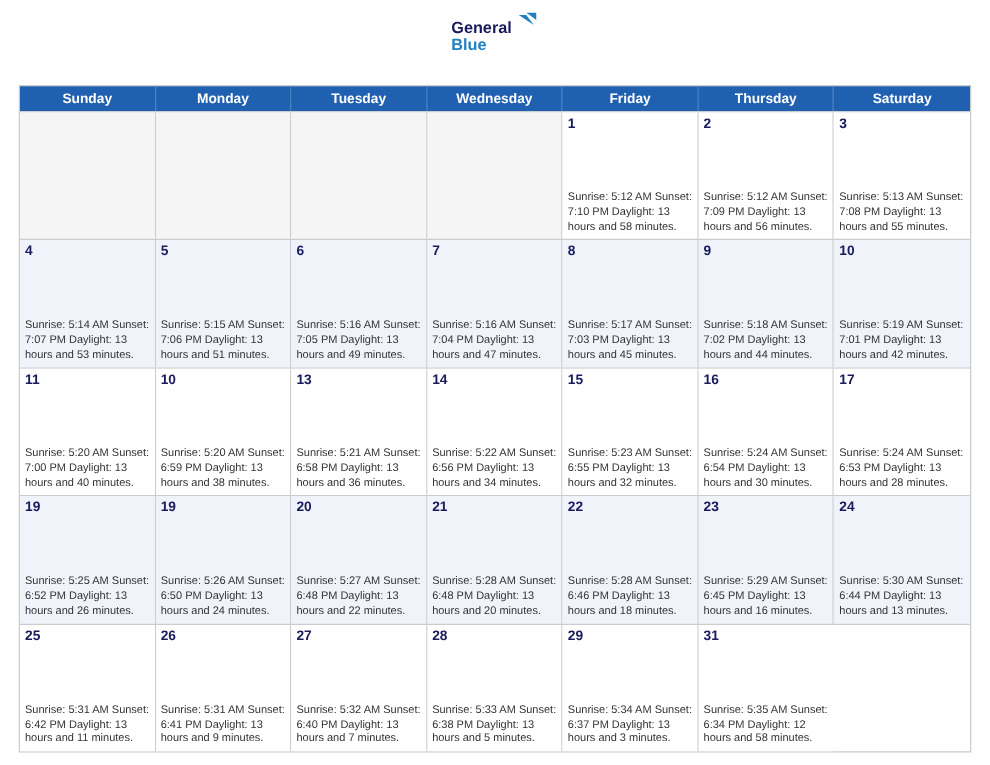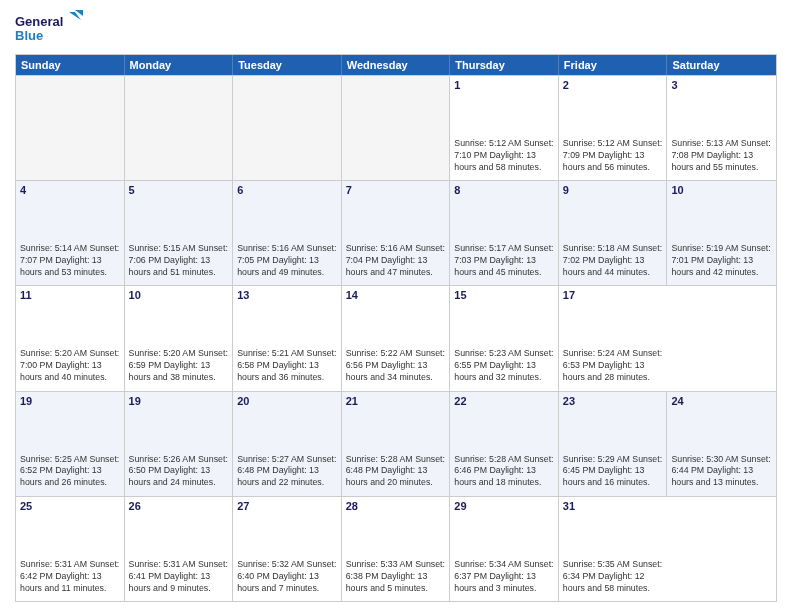--- a/index.html
+++ b/index.html
@@ -12,23 +12,23 @@
     }
     .page {
       width: 792px;
       height: 612px;
       padding: 10px 15px;
       display: flex;
       flex-direction: column;
     }
     .header {
       display: flex;
-      justify-content: flex-start;
+      justify-content: center;
       align-items: flex-start;
-      margin-bottom: 6px;
+      margin-bottom: 20px;
     }
     .logo {
       display: flex;
       align-items: center;
       gap: 0px;
     }
     .title-block {
       text-align: right;
     }
     .main-title {
@@ -51,21 +51,21 @@
     .cal-header-row {
       display: grid;
       grid-template-columns: repeat(7, 1fr);
       background: #2060b0;
     }
     .cal-header-cell {
       color: #fff;
       font-size: 11px;
       font-weight: bold;
       padding: 4px 5px;
-      text-align: left;
+      text-align: center;
       border-right: 1px solid #4a80c0;
     }
     .cal-header-cell:last-child {
       border-right: none;
     }
     .cal-body {
       flex: 1;
       display: flex;
       flex-direction: column;
     }
@@ -124,22 +124,22 @@
       <div class="subtitle"></div>
     </div>
   </div>
 
   <div class="calendar">
     <div class="cal-header-row">
     <div class="cal-header-cell">Sunday</div>
         <div class="cal-header-cell">Monday</div>
         <div class="cal-header-cell">Tuesday</div>
         <div class="cal-header-cell">Wednesday</div>
+        <div class="cal-header-cell">Friday</div>
         <div class="cal-header-cell">Thursday</div>
-        <div class="cal-header-cell">Friday</div>
         <div class="cal-header-cell">Saturday</div>
       </div>
     <div class="cal-body">
     <div class="cal-week">
           <div class="cal-cell empty"></div>
           <div class="cal-cell empty"></div>
           <div class="cal-cell empty"></div>
           <div class="cal-cell empty"></div>
           <div class="cal-cell">
             <div class="day-num">1</div>
@@ -244,20 +244,27 @@
 and 34 minutes.</div>
           </div>
           <div class="cal-cell">
             <div class="day-num">15</div>
             <div class="day-info">Sunrise: 5:23 AM
 Sunset: 6:55 PM
 Daylight: 13 hours
 and 32 minutes.</div>
           </div>
           <div class="cal-cell">
+            <div class="day-num">16</div>
+            <div class="day-info">Sunrise: 5:24 AM
+Sunset: 6:54 PM
+Daylight: 13 hours
+and 30 minutes.</div>
+          </div>
+          <div class="cal-cell">
             <div class="day-num">17</div>
             <div class="day-info">Sunrise: 5:24 AM
 Sunset: 6:53 PM
 Daylight: 13 hours
 and 28 minutes.</div>
           </div>
         </div>
         <div class="cal-week">
           <div class="cal-cell alt-bg">
             <div class="day-num">19</div>

